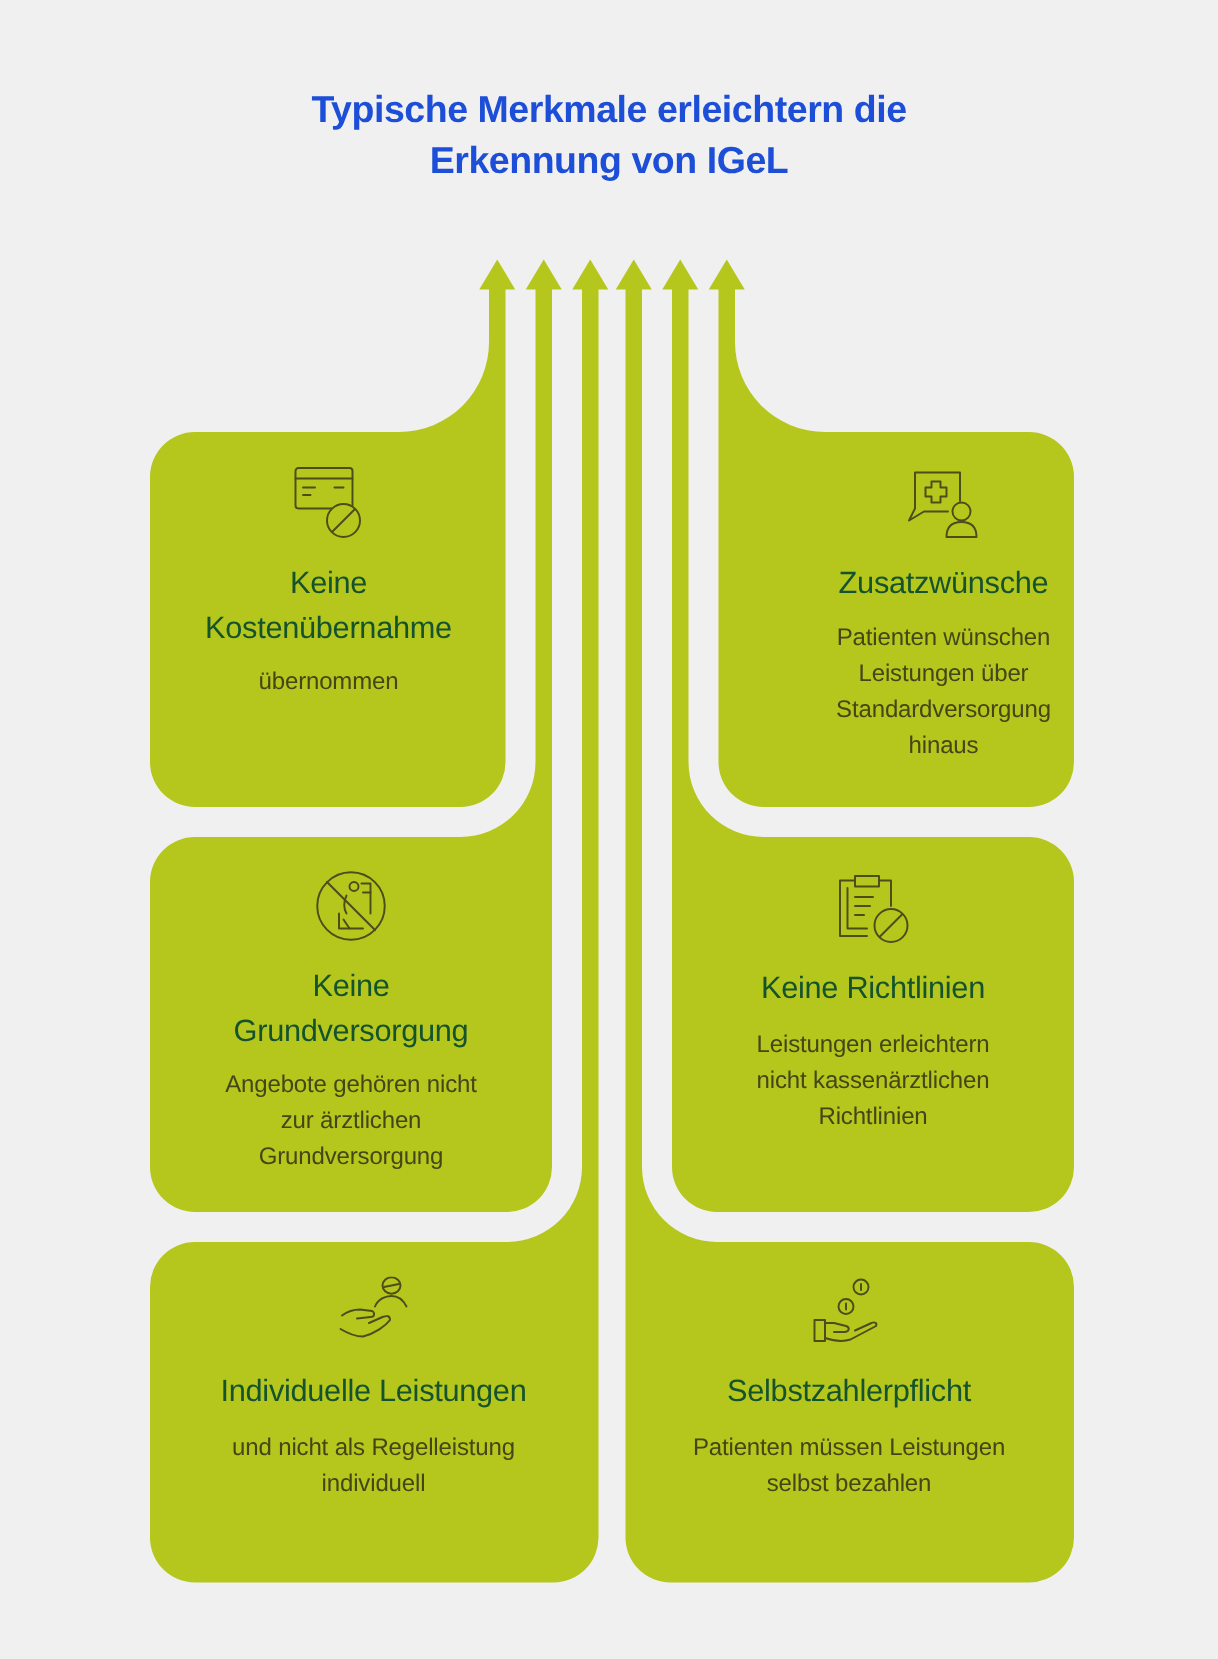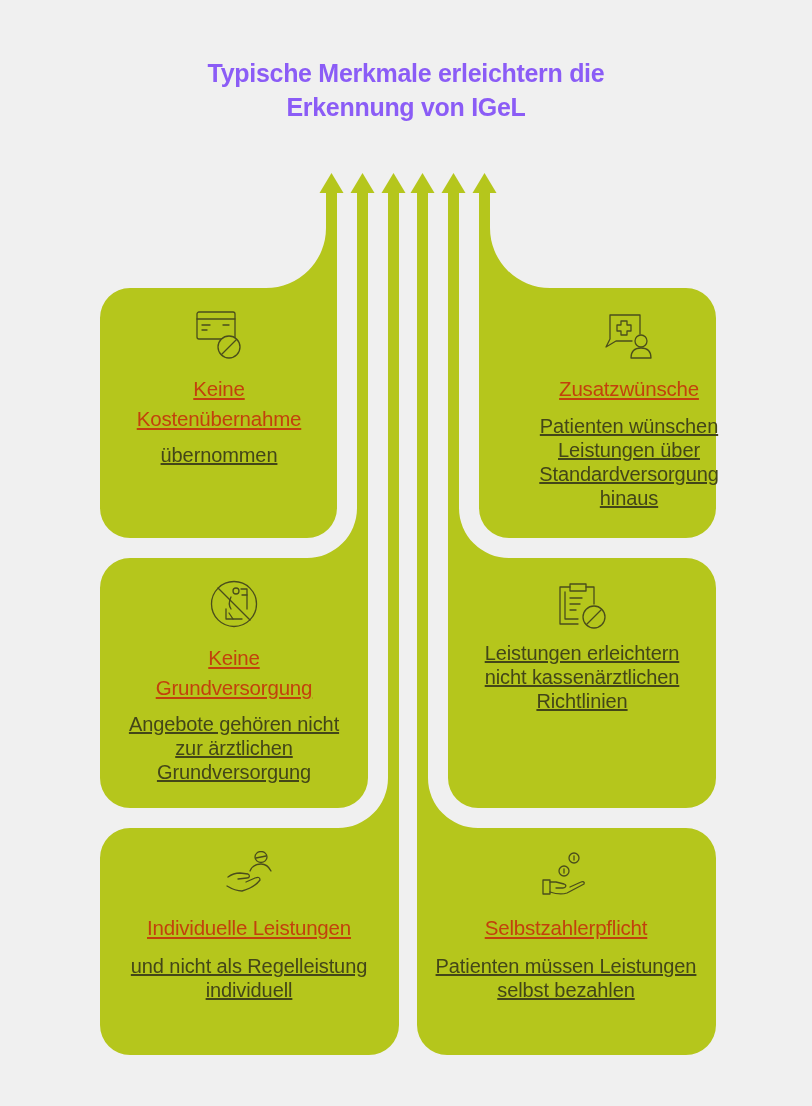--- a/index.html
+++ b/index.html
@@ -11,45 +11,43 @@
     font-family: "Liberation Sans", "DejaVu Sans", sans-serif;
     color: #3f4218;
   }
   .title {
     position: absolute;
     left: 0; top: 56px; width: 812px;
     text-align: center;
     font-size: 25px;
     font-weight: bold;
     line-height: 34px;
-    color: #8b5cf6;
+    color: #1d4ed8;
     letter-spacing: -0.3px;
   }
   .title span { display: block; }
   svg.flow { position: absolute; left: 0; top: 0; }
   .card {
     position: absolute;
     text-align: center;
     transform: translateX(-50%);
   }
   .card .icon { display: block; margin: 0 auto; }
   .card .ctitle {
     font-size: 20.5px;
     line-height: 30px;
-    color: #c2410c;
+    color: #14532d;
     letter-spacing: -0.2px;
-    text-decoration: underline;
   }
   .card .ctitle span { display: block; }
   .card .cdesc {
-    font-size: 20px;
+    font-size: 16px;
     line-height: 24px;
     color: #434618;
     letter-spacing: -0.1px;
-    text-decoration: underline;
   }
   .card .cdesc span { display: block; white-space: nowrap; }
 </style>
 </head>
 <body>
 
 <div class="title">
   <span>Typische Merkmale erleichtern die</span>
   <span>Erkennung von IGeL</span>
 </div>
@@ -146,20 +144,23 @@
       <path d="M30 5 H38 V22"></path>
       <path d="M14 2 H30 V9 H14 Z"></path>
       <path d="M9 10 V37 H22"></path>
       <line x1="14" y1="16" x2="26" y2="16"></line>
       <line x1="14" y1="22" x2="24" y2="22"></line>
       <line x1="14" y1="28" x2="20" y2="28"></line>
       <circle cx="38" cy="35" r="11" fill="#b5c61c"></circle>
       <line x1="30.5" y1="42.5" x2="45.5" y2="27.5"></line>
     </g>
   </svg>
+  <div class="ctitle" style="margin-top:14px;">
+    <span>Keine Richtlinien</span>
+  </div>
   <div class="cdesc" style="margin-top:11px;">
     <span>Leistungen erleichtern</span>
     <span>nicht kassenärztlichen</span>
     <span>Richtlinien</span>
   </div>
 </div>
 
 <div class="card" style="left:249px; top:851px; width:280px;">
   <svg class="icon" width="50" height="48" viewBox="0 0 50 48">
     <g fill="none" stroke="#4a4d1c" stroke-width="1.3" stroke-linecap="round" stroke-linejoin="round">

